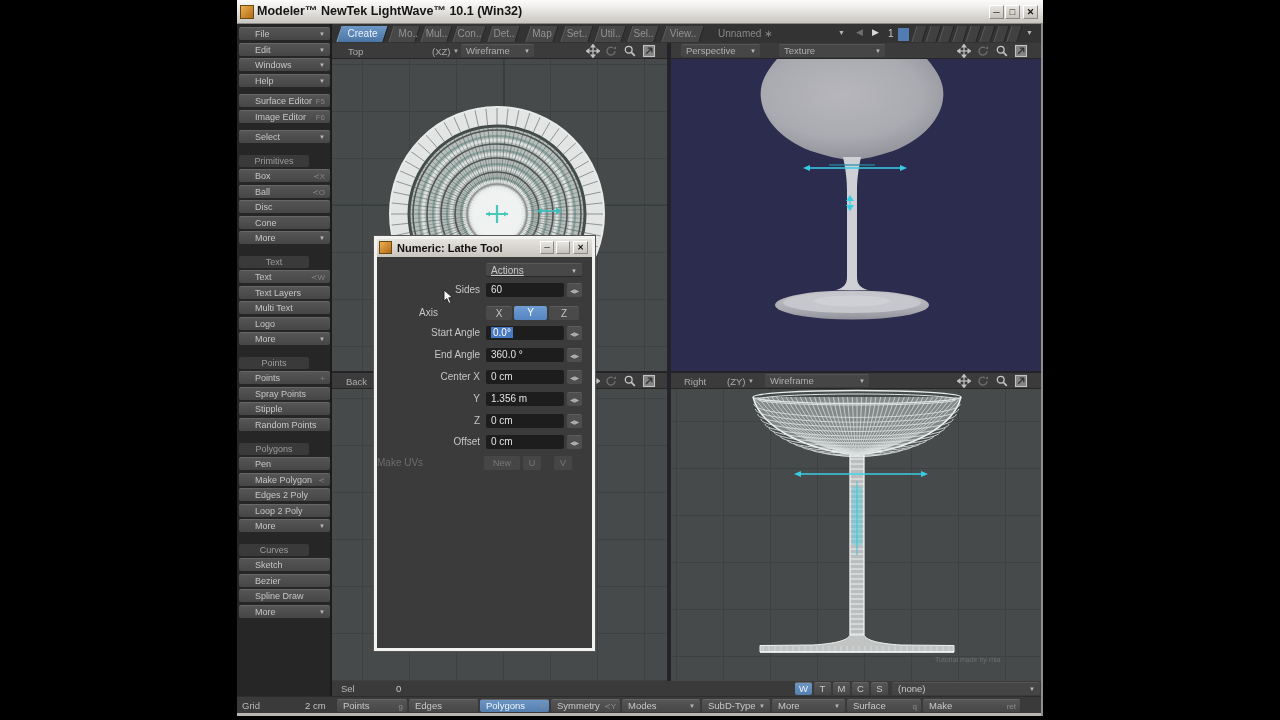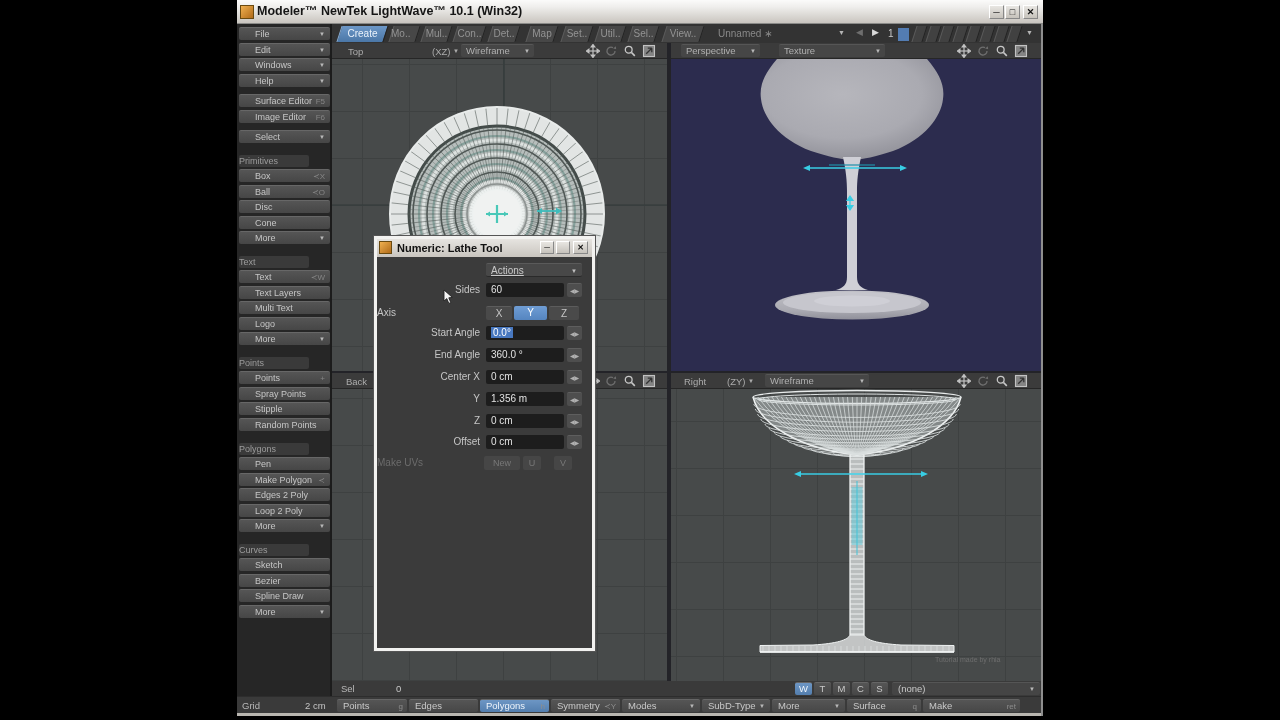--- a/index.html
+++ b/index.html
@@ -8,21 +8,21 @@
 #title{position:absolute;left:0;top:0;width:806px;height:24px;background:linear-gradient(#fbfbfa,#efeeec 30%,#c9c5bf);border-bottom:1px solid #8a8a88}
 #title .txt{position:absolute;left:20px;top:4px;font-size:12.5px;font-weight:bold;color:#151515}
 .wbtn{position:absolute;top:5px;width:15px;height:14px;background:linear-gradient(#e8e6e2,#c6c2bb);border:1px solid #888;border-top-color:#fff;border-left-color:#fff;font-size:9px;line-height:12px;text-align:center;color:#111;font-weight:bold}
 #menurow{position:absolute;left:95px;top:24px;width:711px;height:19px;background:#333333}
 .tab{position:absolute;top:2px;height:16px;background:#474747;transform:skewX(-18deg);border-left:1px solid #5a5a5a;border-right:1px solid #222}
 .tabt{position:absolute;top:4px;font-size:10px;color:#979797}
 #side{position:absolute;left:0;top:24px;width:95px;height:689px;background:#262626;border-right:2px solid #1c1c1c}
 .sb{position:absolute;left:2px;width:91px;height:13px;background:linear-gradient(#555,#464646);border-top:1px solid #676767;border-radius:2px;color:#c6c6c6;font-size:9px;line-height:12px;padding-left:16px}
 .sb .ar{position:absolute;right:5px;top:0;font-size:6px;color:#b8b8b8;line-height:13px}
 .sb .k{position:absolute;right:5px;top:0;font-size:8px;color:#858585;line-height:13px}
-.shd{position:absolute;left:2px;width:70px;height:12px;background:#3a3a3a;color:#9c9c9c;font-size:9px;line-height:12px;text-align:left;border-radius:2px}
+.shd{position:absolute;left:2px;width:70px;height:12px;background:#3a3a3a;color:#9c9c9c;font-size:9px;line-height:12px;text-align:center;border-radius:2px}
 .vh{position:absolute;height:16px;background:#3b3b3b;border-bottom:1px solid #262626}
 .vht{position:absolute;top:3px;font-size:9.5px;color:#acacac}
 .vdrop{position:absolute;top:1px;height:13px;background:#464646;border-radius:2px;border-top:1px solid #565656;font-size:9.5px;color:#b0b0b0;line-height:12px;padding-left:5px}
 .vdrop .ar{position:absolute;right:4px;top:0;font-size:6px;color:#b8b8b8;line-height:13px}
 #selrow{position:absolute;left:95px;top:681px;width:711px;height:15px;background:#3a3a3a}
 #botrow{position:absolute;left:0;top:696px;width:806px;height:17px;background:#3a3a3a;border-top:1px solid #2d2d2d}
 .bb{position:absolute;top:2px;height:13px;background:linear-gradient(#555,#474747);border-top:1px solid #666;border-radius:2px;color:#c9c9c9;font-size:9.5px;line-height:12px;padding-left:6px}
 .bb .k{position:absolute;right:4px;top:0;font-size:8px;color:#8d8d8d;line-height:13px}
 .bb .ar{position:absolute;right:5px;top:0;font-size:6px;color:#b8b8b8;line-height:13px}
 .blue{background:linear-gradient(#6d96c4,#537eae)!important;color:#eef4fb!important}
@@ -34,21 +34,21 @@
     <div class="abs" style="left:3px;top:5px;width:14px;height:14px;background:linear-gradient(135deg,#f0b050,#b06a18);border:1px solid #6a4a10"></div>
     <div class="txt">Modeler™ NewTek LightWave™ 10.1 (Win32)</div>
     <div class="wbtn" style="left:752px">─</div>
     <div class="wbtn" style="left:768px">□</div>
     <div class="wbtn" style="left:786px">✕</div>
   </div>
   <div id="menurow">
       <div class="tab" style="left:7px;width:47px;background:linear-gradient(#6c97c7,#4b77a7);border-left-color:#88aed6;"></div>
 <div class="tabt" style="left:7px;width:47px;text-align:center;color:#e9f1fa">Create</div>
 <div class="tab" style="left:59px;width:27px;"></div>
-<div class="tabt" style="left:59px;width:27px;text-align:left;color:#939393">Mo..</div>
+<div class="tabt" style="left:59px;width:27px;text-align:right;color:#939393">Mo..</div>
 <div class="tab" style="left:91px;width:27px;"></div>
 <div class="tabt" style="left:91px;width:27px;text-align:center;color:#939393">Mul..</div>
 <div class="tab" style="left:123px;width:29px;"></div>
 <div class="tabt" style="left:123px;width:29px;text-align:center;color:#939393">Con..</div>
 <div class="tab" style="left:158px;width:28px;"></div>
 <div class="tabt" style="left:158px;width:28px;text-align:center;color:#939393">Det..</div>
 <div class="tab" style="left:196px;width:28px;"></div>
 <div class="tabt" style="left:196px;width:28px;text-align:center;color:#939393">Map</div>
 <div class="tab" style="left:231px;width:28px;"></div>
 <div class="tabt" style="left:231px;width:28px;text-align:center;color:#939393">Set..</div>
@@ -337,21 +337,21 @@
         <div class="wbtn" style="left:179px;top:2px;width:14px;height:13px"></div>
         <div class="wbtn" style="left:196px;top:2px;width:15px;height:13px;font-size:8px;line-height:11px">✕</div>
       </div>
       <div class="abs" style="left:249px;top:263px;width:96px;height:14px;background:#484848;border-radius:2px;border-top:1px solid #5a5a5a;border-bottom:1px solid #2a2a2a">
         <span style="position:absolute;left:5px;top:1px;font-size:10px;color:#c9c9c9;text-decoration:underline">Actions</span>
         <span style="position:absolute;right:5px;top:4px;font-size:6px;color:#c0c0c0">▼</span>
       </div>
       <div class="abs" style="left:140px;top:284px;width:103px;text-align:right;font-size:10px;color:#c6c6c6">Sides</div>
       <div class="abs" style="left:249px;top:283px;width:78px;height:14px;background:#1d1d1d;border-radius:2px;font-size:10px;color:#e2e2e2;line-height:14px;padding-left:5px">60</div>
       <div class="abs" style="left:330px;top:283px;width:15px;height:14px;background:#4e4e4e;border-radius:2px;border-top:1px solid #5e5e5e;text-align:center;font-size:6px;color:#b0b0b0;line-height:14px">◀▶</div>
-      <div class="abs" style="left:140px;top:307px;width:103px;text-align:left;font-size:10px;color:#c6c6c6">Axis</div>
+      <div class="abs" style="left:140px;top:307px;width:103px;text-align:center;font-size:10px;color:#c6c6c6">Axis</div>
       <div class="abs" style="left:249px;top:306px;width:26px;height:14px;background:#4a4a4a;border-radius:2px;border-top:1px solid #5c5c5c;text-align:center;font-size:10px;color:#c6c6c6;line-height:13px">X</div>
       <div class="abs" style="left:277px;top:306px;width:33px;height:14px;background:linear-gradient(#6f9dd4,#5585c0);border-radius:2px;text-align:center;font-size:10px;color:#fff;line-height:13px">Y</div>
       <div class="abs" style="left:312px;top:306px;width:30px;height:14px;background:#4a4a4a;border-radius:2px;border-top:1px solid #5c5c5c;text-align:center;font-size:10px;color:#c6c6c6;line-height:13px">Z</div>
       <div class="abs" style="left:140px;top:327px;width:103px;text-align:right;font-size:10px;color:#c6c6c6">Start Angle</div>
       <div class="abs" style="left:249px;top:326px;width:78px;height:14px;background:#1d1d1d;border-radius:2px;font-size:10px;color:#e2e2e2;line-height:14px;padding-left:5px"><span style="background:#4878c0;color:#fff;padding:0 2px">0.0°</span></div>
       <div class="abs" style="left:330px;top:326px;width:15px;height:14px;background:#4e4e4e;border-radius:2px;border-top:1px solid #5e5e5e;text-align:center;font-size:6px;color:#b0b0b0;line-height:14px">◀▶</div>
       <div class="abs" style="left:140px;top:349px;width:103px;text-align:right;font-size:10px;color:#c6c6c6">End Angle</div>
       <div class="abs" style="left:249px;top:348px;width:78px;height:14px;background:#1d1d1d;border-radius:2px;font-size:10px;color:#e2e2e2;line-height:14px;padding-left:5px">360.0 °</div>
       <div class="abs" style="left:330px;top:348px;width:15px;height:14px;background:#4e4e4e;border-radius:2px;border-top:1px solid #5e5e5e;text-align:center;font-size:6px;color:#b0b0b0;line-height:14px">◀▶</div>
       <div class="abs" style="left:140px;top:371px;width:103px;text-align:right;font-size:10px;color:#c6c6c6">Center X</div>

